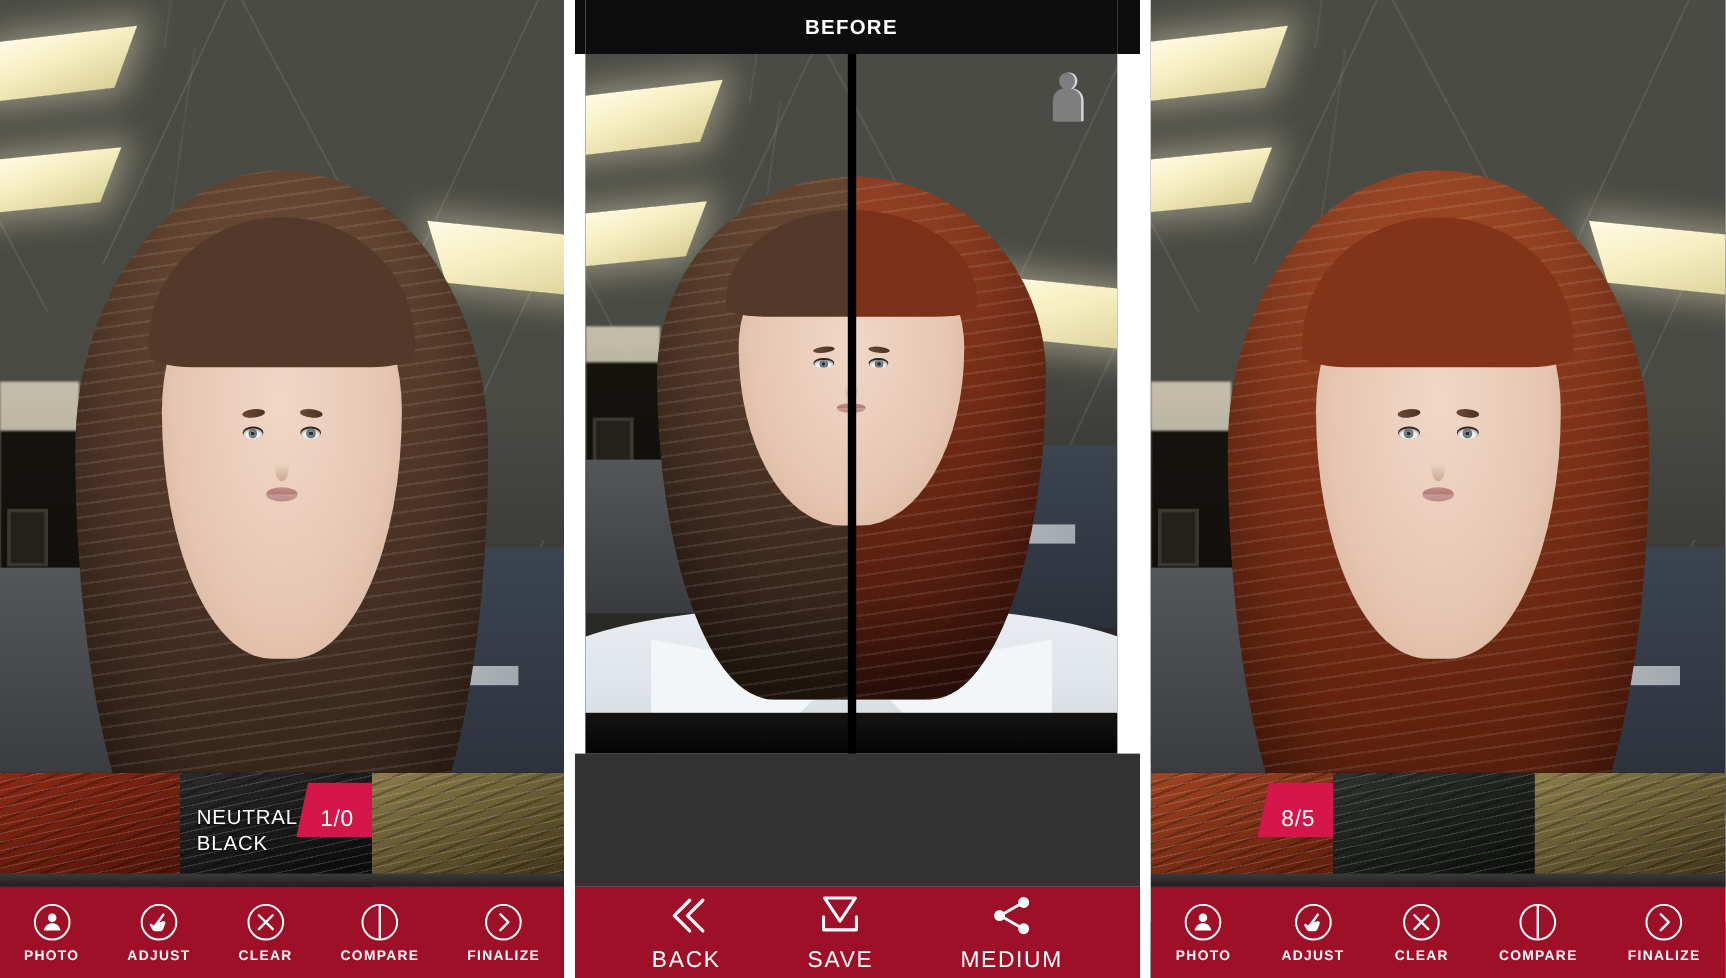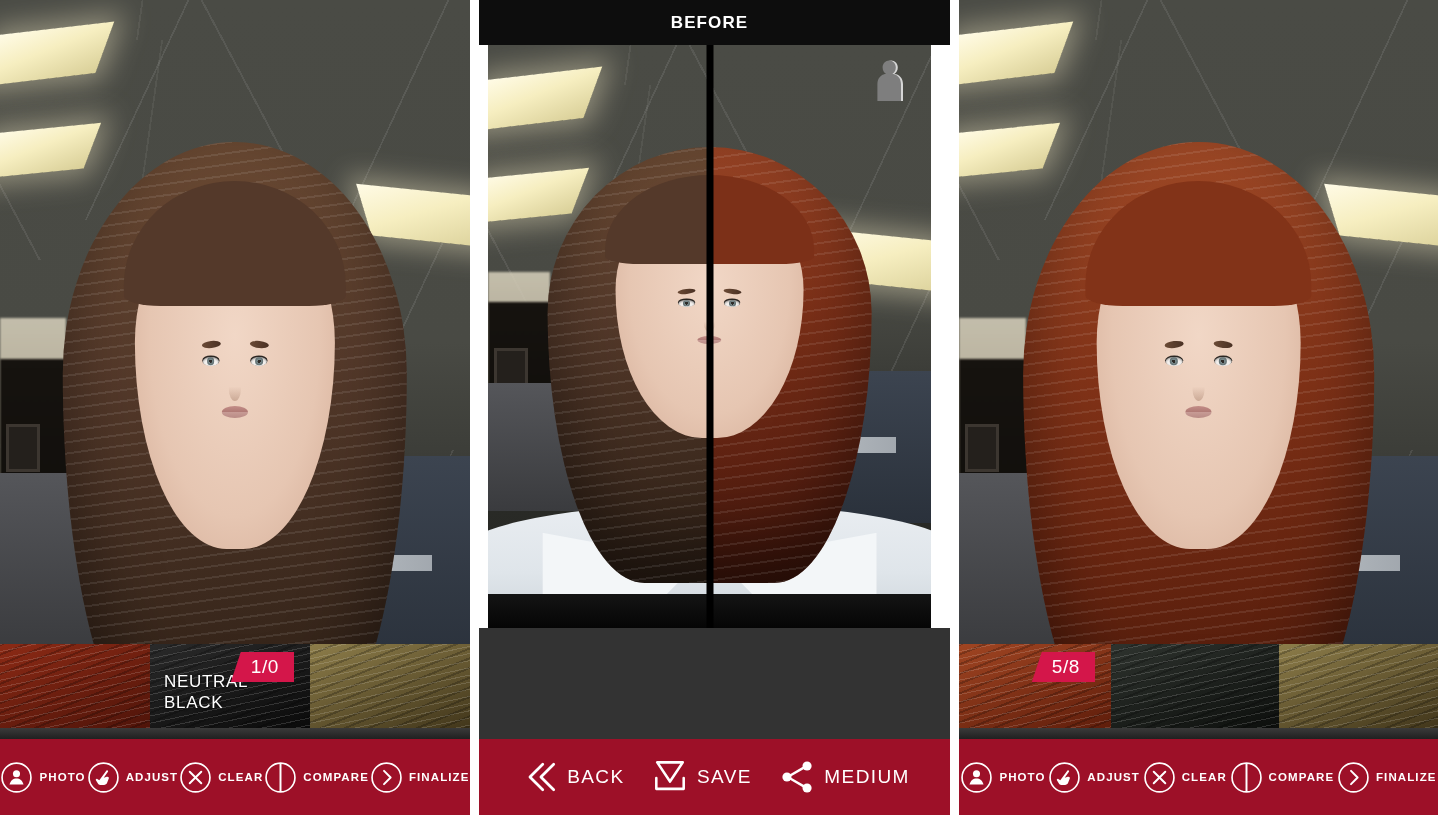--- a/index.html
+++ b/index.html
@@ -107,31 +107,31 @@
   
   .swatchStrip { position:absolute; left:0; bottom:76px; width:100%; height:95px;
                  display:flex; background:#15120f; overflow:hidden; }
   .swatch { position:relative; height:100%; flex:0 0 auto; overflow:hidden; }
   .swatch .tex { position:absolute; inset:0;
                  background-image: repeating-linear-gradient(168deg, rgba(255,255,255,.14) 0px, rgba(255,255,255,.14) 1px, transparent 1px, transparent 7px),
                                    repeating-linear-gradient(158deg, rgba(0,0,0,.22) 0px, rgba(0,0,0,.22) 2px, transparent 2px, transparent 9px); }
   .swatch .nameTxt { position:absolute; left:14px; top:50%; transform:translateY(-50%);
                  color:#fff; font-size:17px; line-height:21px; letter-spacing:.7px;
                  text-shadow:0 1px 3px rgba(0,0,0,.9); white-space:pre-line; }
-  .badge { position:absolute; right:16px; top:8px; padding:4px 15px 4px 20px;
+  .badge { position:absolute; right:0; top:8px; padding:20px 15px 4px 20px;
            background:#d4164a; color:#fff; font-size:19px; letter-spacing:.6px;
            clip-path: polygon(10px 0, 100% 0, 100% 100%, 0 100%); text-align: center; }
   .stripTopEdge { position:absolute; left:0; top:0; width:100%; height:4px; background:#5a5e62; opacity:.55; }
   .stripBotEdge { position:absolute; left:0; bottom:0; width:100%; height:11px;
            background:linear-gradient(180deg,#3a3a3a,#202020); }
 
   
   .toolbar { position:absolute; left:0; bottom:0; width:100%; height:76px;
              background:#9d1028; display:flex; align-items:center; justify-content:space-around; }
-  .tbtn { display:flex; align-items:center; justify-content:center;
+  .tbtn { display:flex; flex-direction:column; align-items:center; justify-content:center;
           gap:6px; cursor:pointer; user-select:none; }
   .tbtn .ico { width:33px; height:33px; display:block; }
   .tbtn .lbl { color:#ffffff; font-size:11.5px; font-weight:bold; letter-spacing:1.1px; }
 
   .toolbar.wide { justify-content:space-around; padding:0 28px; }
   .toolbar.wide .tbtn .ico { width:42px; height:42px; }
   .toolbar.wide .tbtn .lbl { font-size:19px; letter-spacing:1.4px; font-weight:normal; }
 
   
   .midWrap { position:absolute; inset:0; background:#ffffff; }
@@ -429,21 +429,21 @@
           <div class="lips"></div>
         </div>
         <div class="bang"></div>
       </div>
     </div>
 
     <div class="swatchStrip">
       <div class="stripTopEdge"></div>
       <div class="swatch" style="width:152px;background:linear-gradient(160deg,#a04522,#5a1a09);">
         <div class="tex"></div>
-        <div class="badge">5/8</div>
+        <div class="badge">8/5</div>
       </div>
       <div class="swatch" style="width:168px;background:linear-gradient(160deg,#2e332e,#0a0c0a);">
         <div class="tex"></div>
       </div>
       <div class="swatch" style="width:170px;background:linear-gradient(160deg,#8d7d4a,#3a2f16);">
         <div class="tex"></div>
       </div>
       <div class="stripBotEdge"></div>
     </div>
 

